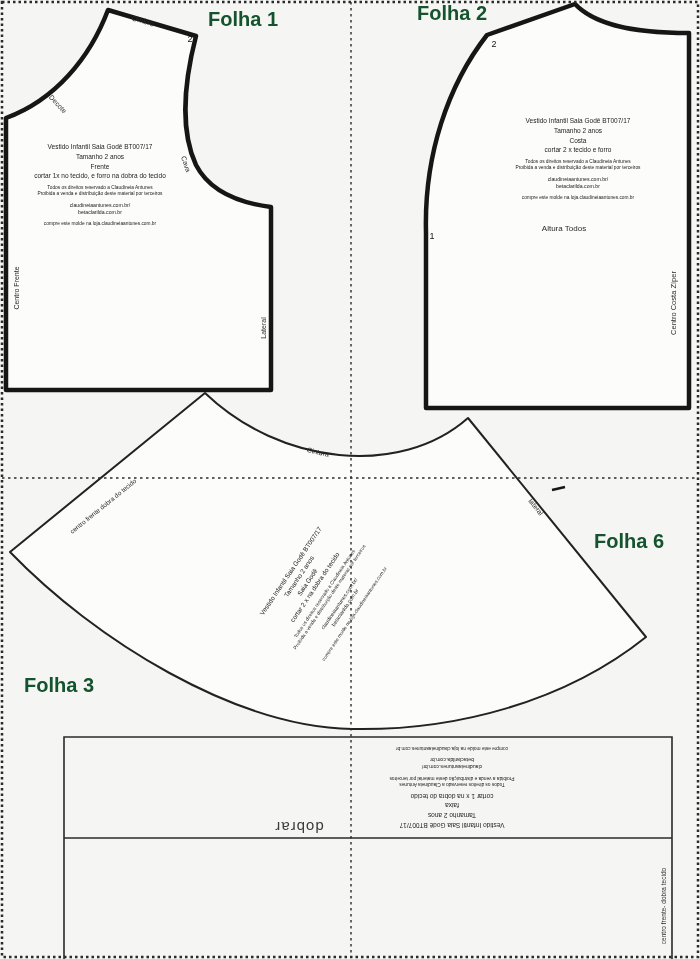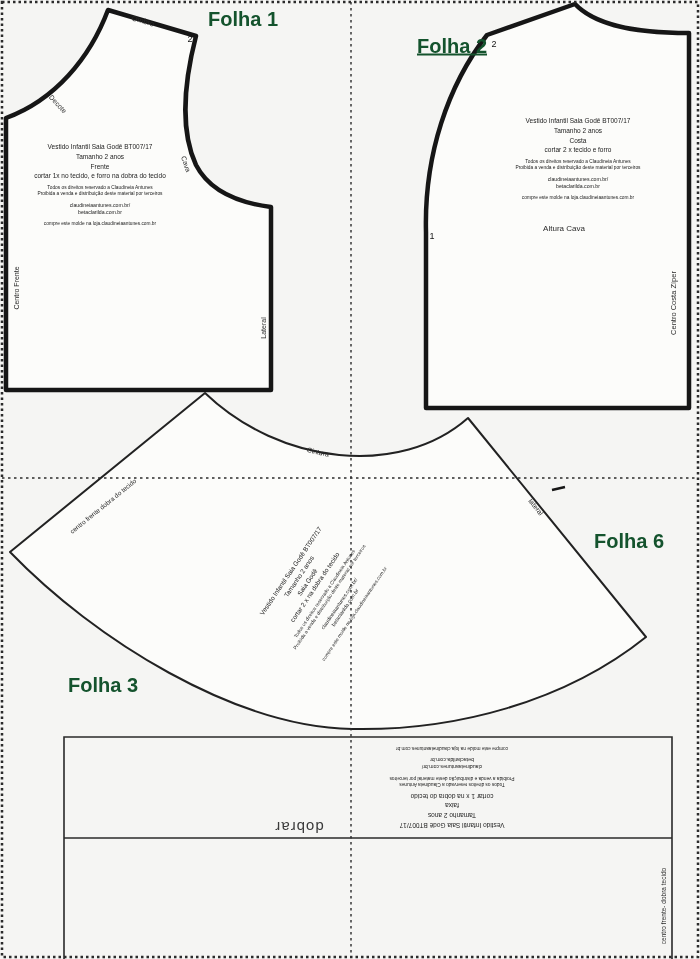--- a/index.html
+++ b/index.html
@@ -52,22 +52,22 @@
 
     <path d="M 64,959 L 64,737 L 672,737 L 672,959" fill="none" stroke="#2a2a2a" stroke-width="1.6"></path>
     <line x1="64" y1="838" x2="672" y2="838" stroke="#2a2a2a" stroke-width="1.3"></line>
 
     <line x1="351" y1="2" x2="351" y2="957" stroke="#2b2b2b" stroke-width="1.4" stroke-dasharray="2.5 3.5"></line>
     <line x1="2" y1="478" x2="698" y2="478" stroke="#2b2b2b" stroke-width="1.4" stroke-dasharray="2.5 3.5"></line>
     <rect x="2" y="2" width="696" height="955" fill="none" stroke="#2b2b2b" stroke-width="2.5" stroke-dasharray="2.5 3"></rect>
   </svg>
 
   <div class="sheet-label" style="left:243px; top:19px;">Folha 1</div>
-  <div class="sheet-label" style="left:452px; top:46px;text-decoration:underline;">Folha 2</div>
-  <div class="sheet-label" style="left:59px;  top:685px;margin-left:44px;">Folha 3</div>
+  <div class="sheet-label" style="left:452px; top:13px;">Folha 2</div>
+  <div class="sheet-label" style="left:59px;  top:685px;">Folha 3</div>
   <div class="sheet-label" style="left:629px; top:541px;">Folha 6</div>
 
   <div class="edge-label" style="left:143px; top:21px; transform:translate(-50%,-50%) rotate(16deg); font-size:7.5px;">Ombro</div>
   <div class="mark" style="left:190px; top:39px;">2</div>
   <div class="edge-label" style="left:58px; top:104px; transform:translate(-50%,-50%) rotate(47deg);">Decote</div>
   <div class="edge-label" style="left:186px; top:164px; transform:translate(-50%,-50%) rotate(72deg);">Cava</div>
   <div class="edge-label" style="left:263px; top:328px; transform:translate(-50%,-50%) rotate(-90deg);">Lateral</div>
   <div class="edge-label" style="left:16px; top:288px; transform:translate(-50%,-50%) rotate(-90deg);">Centro Frente</div>
 
   <div class="info" style="left:100px; top:184px; transform:translate(-50%,-50%);">
@@ -78,21 +78,21 @@
     <div class="fine mt">Todos os direitos reservado a Claudineia Antunes</div>
     <div class="fine">Proibida a venda e distribuição deste material por terceiros</div>
     <div class="site mt">claudineiaantunes.com.br/</div>
     <div class="site">betaclarilda.com.br</div>
     <div class="buy mt">compre este molde na loja.claudineiaantunes.com.br</div>
   </div>
 
   <div class="mark" style="left:494px; top:44px;">2</div>
   <div class="mark" style="left:432px; top:236px;">1</div>
   <div class="edge-label" style="left:673px; top:303px; transform:translate(-50%,-50%) rotate(-90deg); font-size:7.5px;">Centro Costa  Zíper</div>
-  <div class="edge-label" style="left:564px; top:228px; transform:translate(-50%,-50%); font-size:8px;">Altura Cava</div>
+  <div class="edge-label" style="left:564px; top:228px; transform:translate(-50%,-50%); font-size:8px;">Altura Todos</div>
 
   <div class="info" style="left:578px; top:158px; transform:translate(-50%,-50%);">
     <div class="l">Vestido  Infantil Saia Godê BT007/17</div>
     <div class="l">Tamanho 2 anos</div>
     <div class="l">Costa</div>
     <div class="l">cortar 2 x tecido e forro</div>
     <div class="fine mt">Todos os direitos reservado a Claudineia Antunes</div>
     <div class="fine">Proibida a venda e distribuição deste material por terceiros</div>
     <div class="site mt">claudineiaantunes.com.br/</div>
     <div class="site">betaclarilda.com.br</div>

